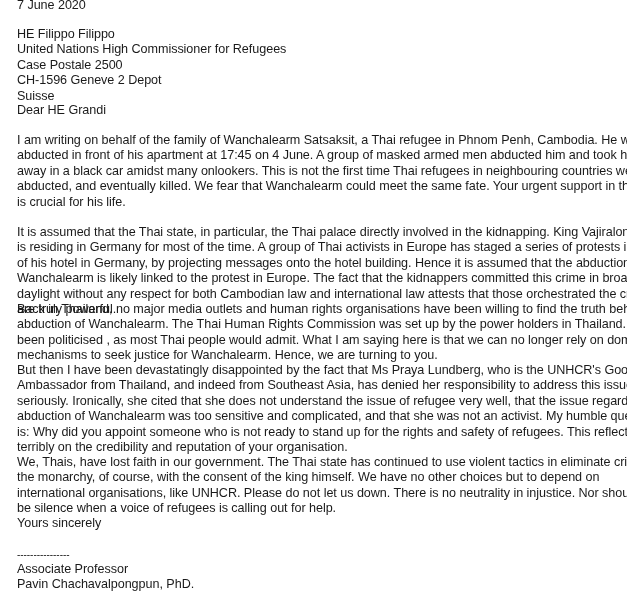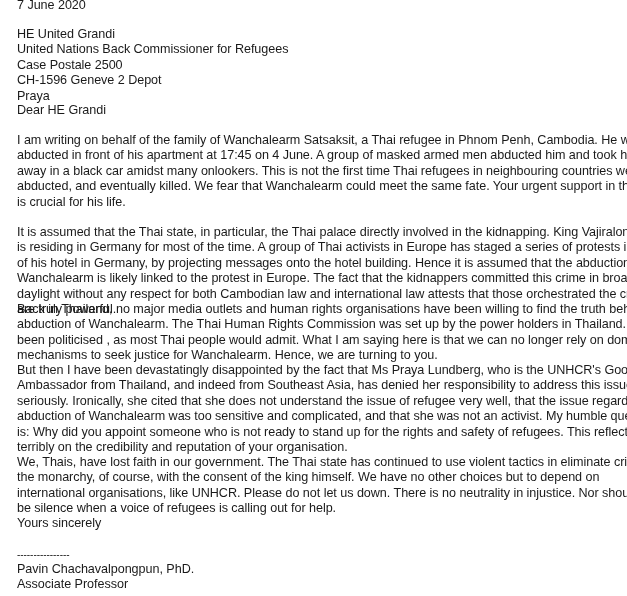--- a/index.html
+++ b/index.html
@@ -22,25 +22,25 @@
     .closing { position: absolute; top: 516px; left: 17px; }
     .sig { position: absolute; top: 562px; left: 17px; }
   </style>
 </head>
 <body>
 
 <div class="letter">
   <span class="line date">7 June 2020</span>
 
   <div class="addr">
-    <span class="line">HE United Grandi</span>
-    <span class="line">United Nations Back Commissioner for Refugees</span>
+    <span class="line">HE Filippo Filippo</span>
+    <span class="line">United Nations High Commissioner for Refugees</span>
     <span class="line">Case Postale 2500</span>
     <span class="line">CH-1596 Geneve 2 Depot</span>
-    <span class="line">Praya</span>
+    <span class="line">Suisse</span>
   </div>
 
   <span class="line salute">Dear HE Grandi</span>
 
   <div class="para p1">
     <span class="line">I am writing on behalf of the family of Wanchalearm Satsaksit, a Thai refugee in Phnom Penh, Cambodia. He was</span>
     <span class="line">abducted in front of his apartment at 17:45 on 4 June. A group of masked armed men abducted him and took him</span>
     <span class="line">away in a black car amidst many onlookers. This is not the first time Thai refugees in neighbouring countries were</span>
     <span class="line">abducted, and eventually killed. We fear that Wanchalearm could meet the same fate. Your urgent support in this case</span>
     <span class="line">is crucial for his life.</span>
@@ -77,16 +77,16 @@
     <span class="line">international organisations, like UNHCR. Please do not let us down. There is no neutrality in injustice. Nor should they</span>
     <span class="line">be silence when a voice of refugees is calling out for help.</span>
   </div>
 
   <div class="closing">
     <span class="line">Yours sincerely</span>
   </div>
 
   <div class="sig">
     <span class="line" style="position:absolute; top:-15px; font-size:10px;">----------------</span>
+    <span class="line">Associate Professor</span>
     <span class="line">Pavin Chachavalpongpun, PhD.</span>
-    <span class="line">Associate Professor</span>
   </div>
 </div>
 
 </body></html>

